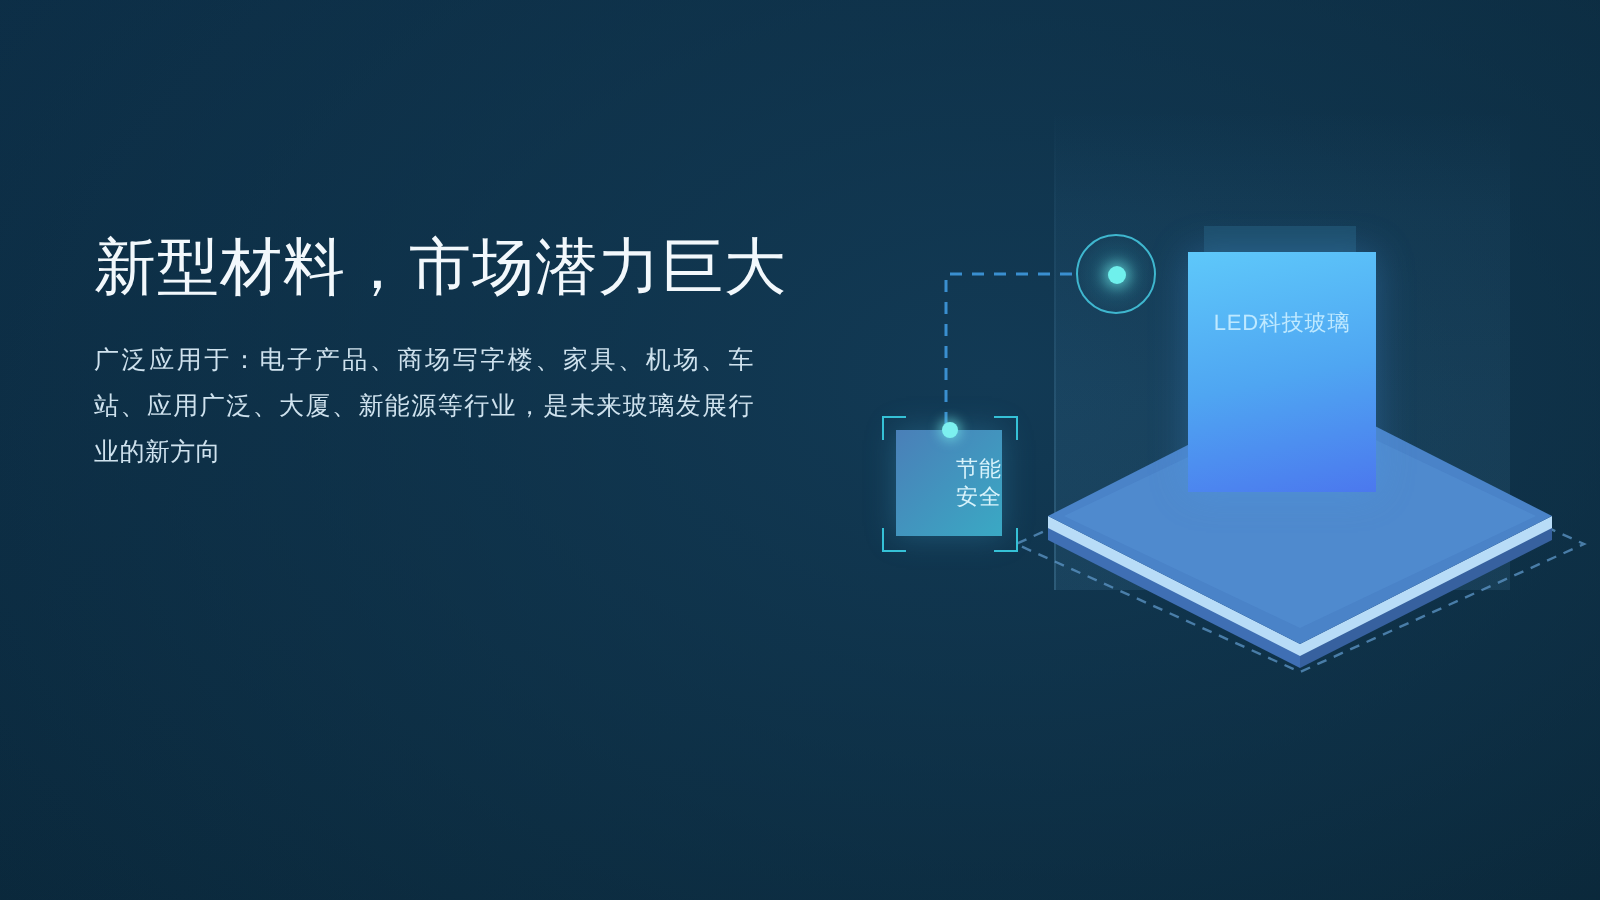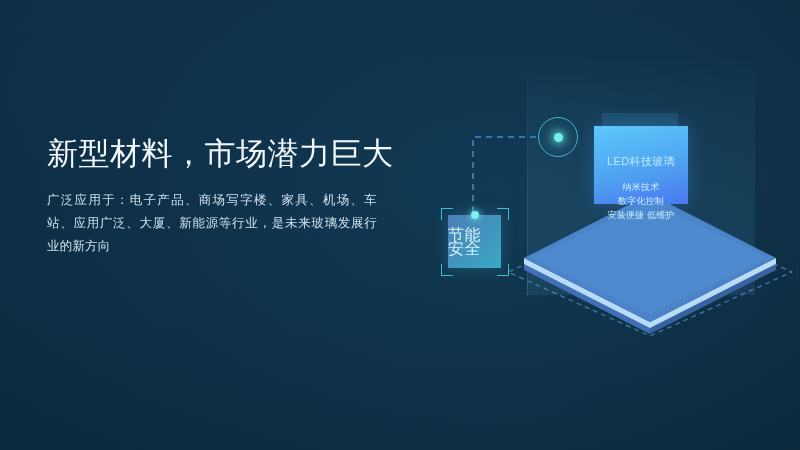--- a/index.html
+++ b/index.html
@@ -28,21 +28,21 @@
     width: 420px;
   }
   .headline {
     color: #f2f8fc;
     font-size: 31px;
     font-weight: 400;
     line-height: 38px;
     letter-spacing: 1px;
     white-space: nowrap;
   }
-  .headline .l2 { letter-spacing: 0.5px; margin-top: 20px; }
+  .headline .l2 { letter-spacing: 0.5px; }
 
   .body-copy {
     margin-top: 16px;
     color: #cfe2ee;
     font-size: 12.5px;
     line-height: 23px;
     letter-spacing: 0.2px;
     width: 330px;
     text-align: justify;
   }
@@ -102,23 +102,23 @@
     top: 215px;
     width: 53px;
     height: 53px;
     background: linear-gradient(135deg, #4a7fb8 0%, #3aa9c4 100%);
     box-shadow: 0 0 14px rgba(60,150,190,0.35);
   }
   .tag-card .tag-text {
     position: absolute;
     left: 0; right: 0; top: 50%;
     transform: translateY(-50%);
-    text-align: left;
+    text-align: right;
     color: #d8f3fb;
-    font-size: 16px;
+    font-size: 11px;
     line-height: 14px;
     letter-spacing: 0.5px;
   }
   .card-dot {
     position: absolute;
     left: 50%; top: -4px;
     width: 8px; height: 8px;
     margin-left: -4px;
     border-radius: 50%;
     background: #7cf0ef;
@@ -140,21 +140,21 @@
   
   .panel-back {
     position: absolute;
     left: 602px; top: 113px;
     width: 76px; height: 22px;
     background: #1d4e6b;
   }
   .glass-panel {
     position: absolute;
     left: 594px; top: 126px;
-    width: 94px; height: 78px;
+    width: 94px; height: 120px;
     background: linear-gradient(168deg, #5ec8fa 0%, #4fa6f2 52%, #4b78ee 100%);
     box-shadow: 0 0 18px rgba(80,160,240,0.30);
   }
   .panel-title {
     position: absolute;
     left: 0; right: 0; top: 28px;
     text-align: center;
     color: #bfe9ff;
     font-size: 11px;
     letter-spacing: 0.4px;
@@ -188,25 +188,20 @@
     <polygon points="24,58 150,122 276,58 276,64 150,128 24,64" fill="#b8dcf7"></polygon>
 
     <polygon points="150,-6 276,58 150,122 24,58" fill="#4a83c8"></polygon>
     <polygon points="150,2 268,58 150,114 32,58" fill="#5390d4" opacity="0.55"></polygon>
   </svg>
 
   <div class="panel-back"></div>
 
   <div class="glass-panel">
     <div class="panel-title">LED科技玻璃</div>
-    <div class="panel-features">
-      <div>纳米技术</div>
-      <div>数字化控制</div>
-      <div>安装便捷 低维护</div>
-    </div>
   </div>
 
   <svg class="connector" xmlns="http://www.w3.org/2000/svg">
     <path d="M 536,137 L 473,137 L 473,212" fill="none" stroke="#3a8fd0" stroke-width="1.5" stroke-dasharray="6 5"></path>
   </svg>
 
   <div class="node">
     <div class="node-core"></div>
   </div>
 

